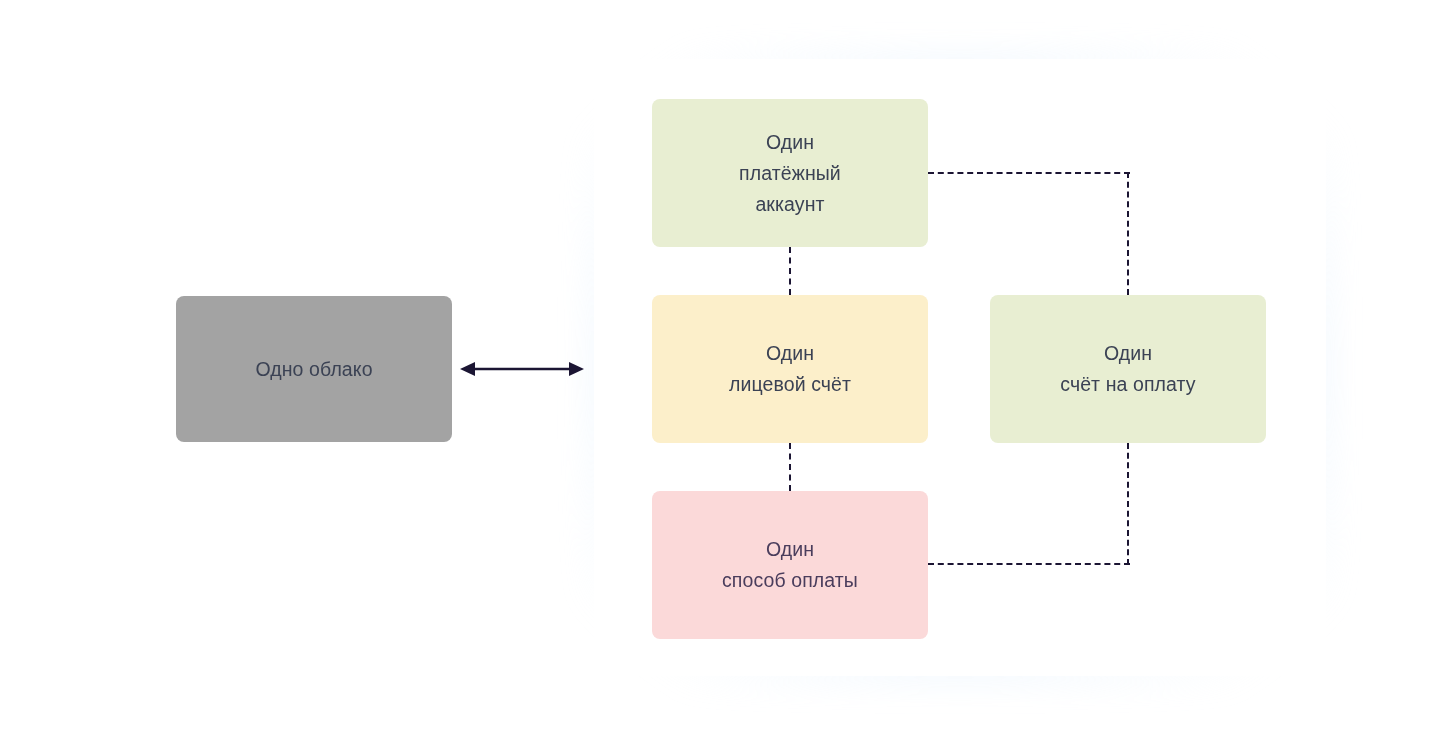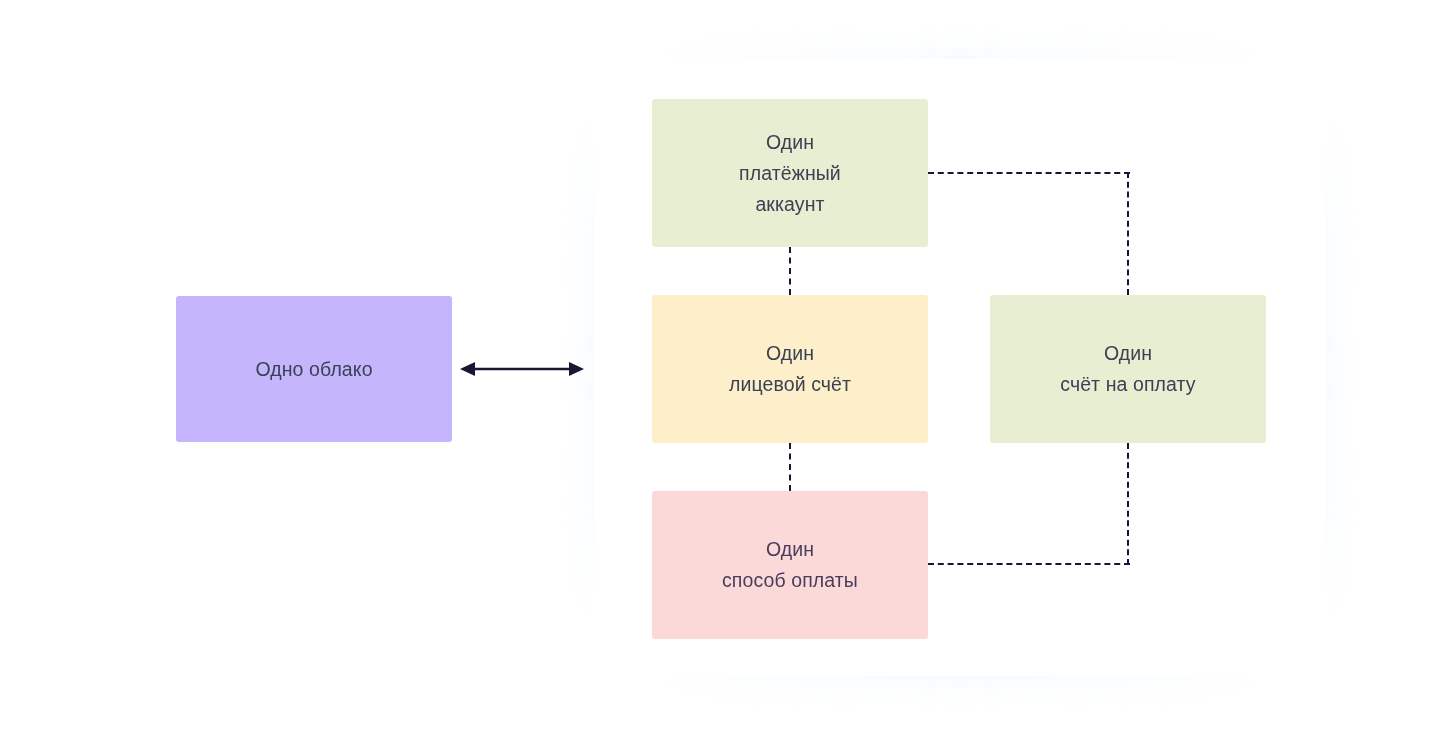--- a/index.html
+++ b/index.html
@@ -37,32 +37,32 @@
     top: 59px;
     width: 732px;
     height: 617px;
     background: #ffffff;
     border-radius: 18px;
   }
 
   
   .node {
     position: absolute;
-    border-radius: 3px;
+    border-radius: 8px;
     display: flex;
     align-items: center;
     justify-content: center;
     text-align: center;
     font-size: 19.5px;
     line-height: 31px;
     color: #3b4254;
     white-space: pre-line;
     letter-spacing: 0.1px;
   }
-  .node-cloud        { left:176px; top:296px; width:276px; height:146px; background:#c4b5fd; color:#3b4254; }
+  .node-cloud        { left:176px; top:296px; width:276px; height:146px; background:#a3a3a3; color:#3b4254; }
   .node-account      { left:652px; top:99px;  width:276px; height:148px; background:#e8eed2; }
   .node-ls           { left:652px; top:295px; width:276px; height:148px; background:#fcefca; }
   .node-paymethod    { left:652px; top:491px; width:276px; height:148px; background:#fbd9d9; color:#4a3d5c; }
   .node-invoice      { left:990px; top:295px; width:276px; height:148px; background:#e8eed2; }
 
   
   .conn { position: absolute; }
 
   .dash-v {
     border-left: 2.5px dashed #1b1533;

